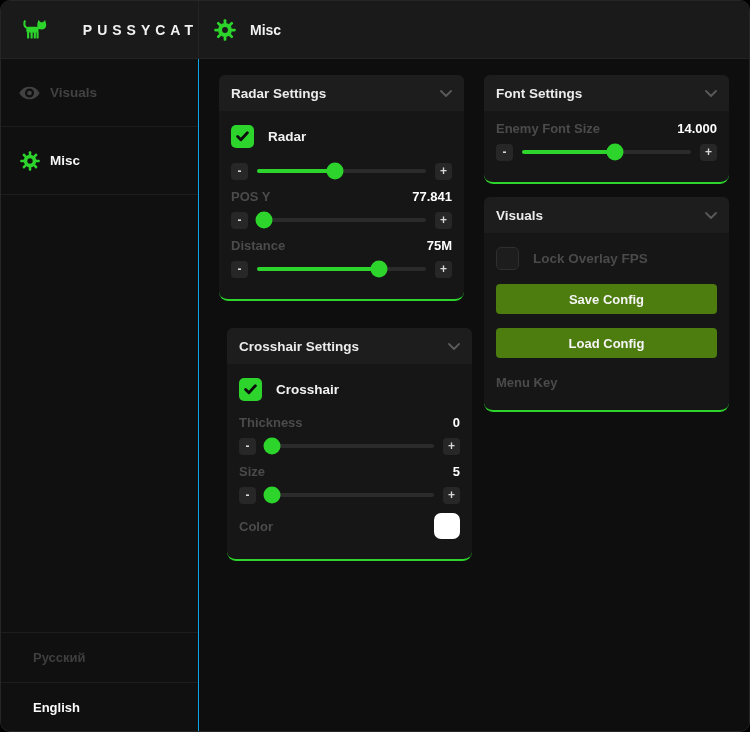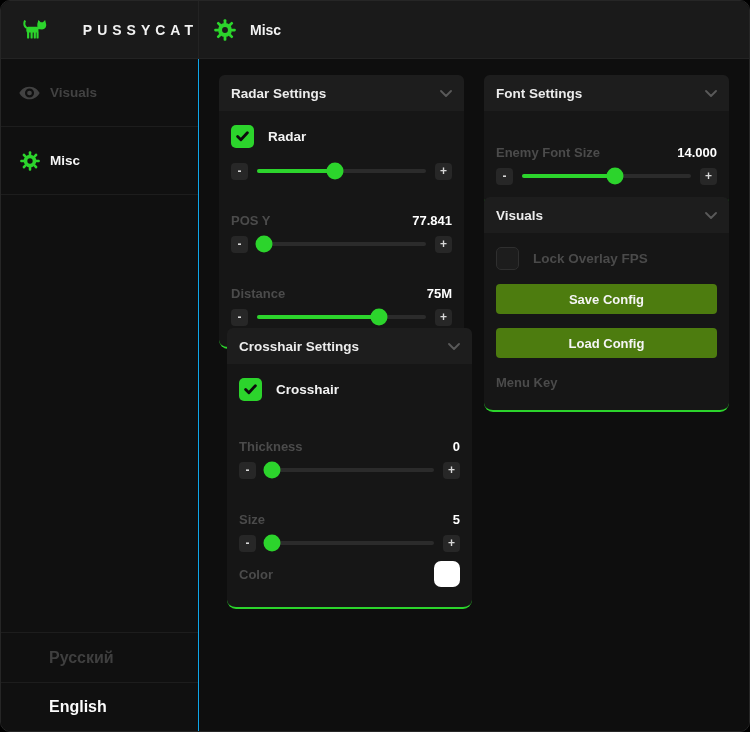--- a/index.html
+++ b/index.html
@@ -17,21 +17,21 @@
   .page-title{ color:#f2f2f2; font-size:14px; margin-left:14px; }
   
   .frame{ display:flex; height:673px; }
   .sidebar{ width:198px; background:#101010; border-right:1px solid #0ea5e9; display:flex; flex-direction:column; }
   .nav-item{ height:68px; display:flex; align-items:center; padding-left:18px; border-bottom:1px solid #1d1d1d; cursor:pointer; }
   .nav-item .nav-label{ margin-left:10px; font-size:13.5px; }
   .nav-item.dim .nav-label{ color:#424242; }
   .nav-item.active .nav-label{ color:#f5f5f5; }
   .nav-icon{ width:21px; height:21px; display:flex; align-items:center; justify-content:center; }
   .spacer{ flex:1; }
-  .lang-item{ height:50px; display:flex; align-items:center; padding-left:48px; border-top:1px solid #1d1d1d; cursor:pointer; font-size:16px; }
+  .lang-item{ height:50px; display:flex; align-items:center; padding-left:32px; border-top:1px solid #1d1d1d; cursor:pointer; font-size:13px; }
   .lang-item.dim{ color:#3f3f3f; }
   .lang-item.active{ color:#fbfbfb; border-bottom:1px solid #1d1d1d; }
   .content{ position:relative; flex:1; background:#0e0e0e; }
   
   .panel{ position:absolute; width:245px; background:#161616; border-radius:6px 6px 9px 9px;
           border-bottom:2px solid #2cd42c; overflow:hidden; }
   .panel-header{ height:36px; background:#1d1d1d; display:flex; align-items:center;
                  justify-content:space-between; padding:0 12px; }
   .panel-title{ color:#ececec; font-size:13.5px;text-align:center; }
   .panel-body{ padding:8px 12px 12px; }
@@ -39,21 +39,21 @@
   .toggle-row{ display:flex; align-items:center; margin:6px 0 14px; cursor:pointer; }
   .checkbox{ width:23px; height:23px; border-radius:5px; display:flex; align-items:center; justify-content:center; }
   .checkbox.checked{ background:#2cd42c; }
   .checkbox.unchecked{ background:#1d1d1d; border:1px solid #2f2f2f; }
   .toggle-label{ margin-left:14px; font-size:13.5px; color:#f2f2f2; }
   .toggle-label.dim{ color:#4a4a4a; }
   
   .slider-group{ margin-bottom:9px; }
   .label-row{ display:flex; justify-content:space-between; align-items:baseline; margin:2px 0 7px; }
   .field-label{ color:#4b4b4b; font-size:13px; }
-  .field-value{ color:#ffffff; font-size:13px;margin-top:24px; }
+  .field-value{ color:#ffffff; font-size:13px; }
   .slider-row{ display:flex; align-items:center; gap:9px; height:18px; margin-bottom:4px; }
   .step-btn{ width:17px; height:17px; background:#272727; border:none; border-radius:4px;
              color:#d8d8d8; font-size:12px; font-weight:bold; line-height:1;
              display:flex; align-items:center; justify-content:center; cursor:pointer;
              font-family:"Liberation Sans", sans-serif; }
   .slider-track{ position:relative; flex:1; height:4px; background:#2b2b2b; border-radius:2px; cursor:pointer; }
   .slider-fill{ position:absolute; left:0; top:0; height:100%; width:var(--frac); background:#2cd42c; border-radius:2px; }
   .slider-thumb{ position:absolute; top:50%; left:var(--frac); width:17px; height:17px;
                  background:#2cd42c; border-radius:50%; transform:translate(-50%,-50%); cursor:grab; }
   

